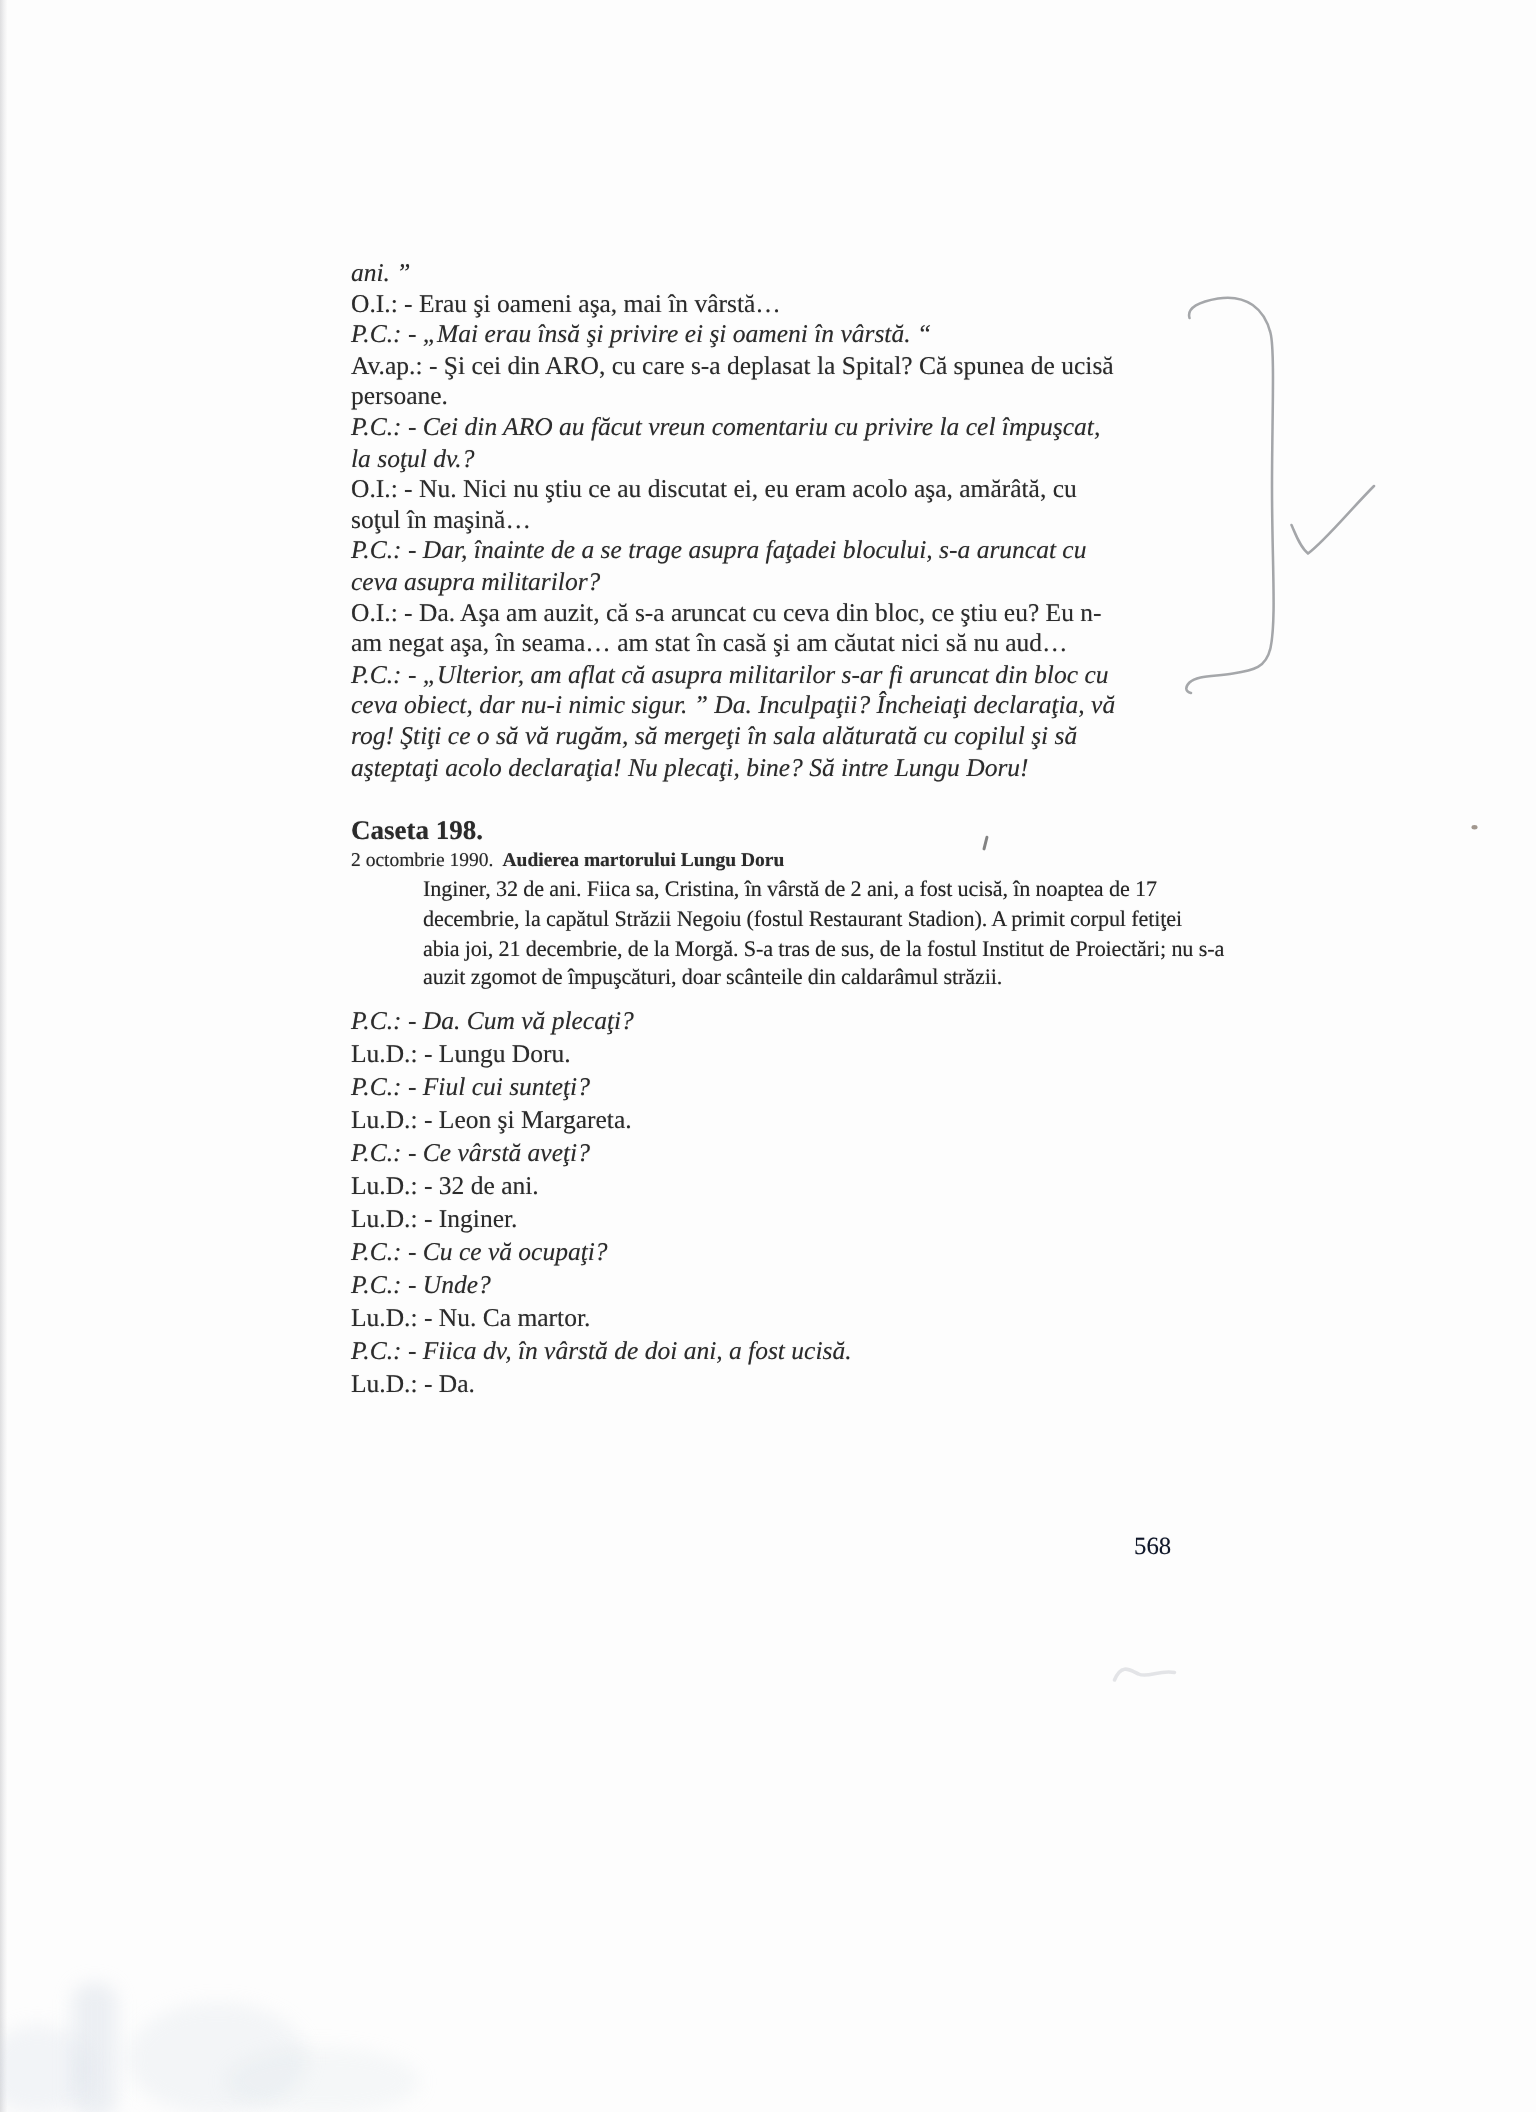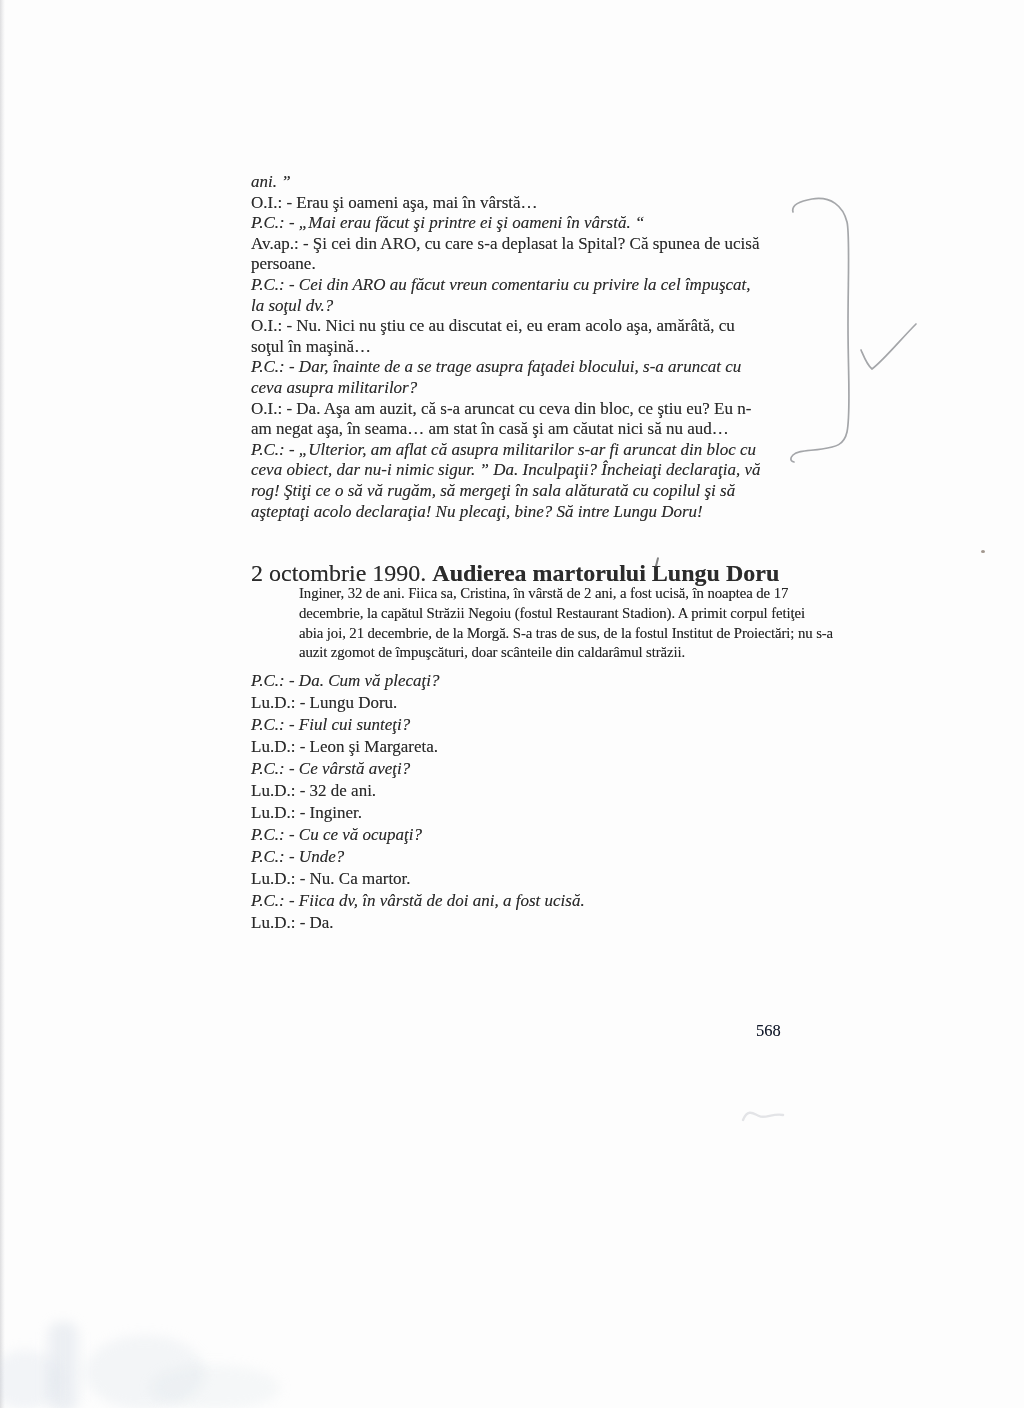--- a/index.html
+++ b/index.html
@@ -30,41 +30,41 @@
     position: absolute;
     border-radius: 50%;
     filter: blur(6px);
   }
   .smudge.a { left: 48px; top: 1322px; width: 30px; height: 90px; background: rgba(198,210,221,0.30); border-radius: 12px; }
   .smudge.b { left: 85px; top: 1335px; width: 120px; height: 75px; background: rgba(205,216,226,0.20); }
   .smudge.c { left: -10px; top: 1350px; width: 70px; height: 60px; background: rgba(205,216,226,0.22); }
   .smudge.d { left: 150px; top: 1365px; width: 130px; height: 45px; background: rgba(208,218,227,0.16); }
 
   
-  .block { position: absolute; left: 251px; width: 580px; }
+  .block { position: absolute; left: 234px; width: 580px; }
   .line {
     white-space: nowrap;
     font-size: 17px;
     line-height: 20.6px;
     height: 20.6px;
     color: #2b2b2b;
     text-shadow: 0 0 0.5px rgba(43,43,43,0.45);
   }
   .it { font-style: italic; }
   .dlg .line { line-height: 22px; height: 22px; }
 
   .caseta-title {
     font-size: 18px;
     font-weight: bold;
     line-height: 20px;
     white-space: nowrap;
     text-shadow: 0 0 0.5px rgba(30,30,30,0.5);
   }
   .heading-line {
-    font-size: 24px;
+    font-size: 13px;
     line-height: 22px;
     white-space: nowrap;
     text-shadow: 0 0 0.5px rgba(30,30,30,0.5);
   }
   .heading-line .date { font-weight: normal; margin-right: 6px; }
   .heading-line .title { font-weight: bold; }
   .bio .line {
     font-size: 14.8px;
     line-height: 19.8px;
     height: 19.8px;
@@ -111,37 +111,40 @@
 </head>
 <body>
 
 <div class="page">
 
   <div class="scan-edge-left"></div>
 
   <div class="block" style="top:172px">
     <div class="line it">ani. ”</div>
     <div class="line">O.I.: - Erau şi oameni aşa, mai în vârstă…</div>
-    <div class="line it">P.C.: - „Mai erau făcut şi printre ei şi oameni în vârstă. “</div>
+    <div class="line it">P.C.: - „Mai erau însă şi privire ei şi oameni în vârstă. “</div>
     <div class="line">Av.ap.: - Şi cei din ARO, cu care s-a deplasat la Spital? Că spunea de ucisă</div>
     <div class="line">persoane.</div>
     <div class="line it">P.C.: - Cei din ARO au făcut vreun comentariu cu privire la cel împuşcat,</div>
     <div class="line it">la soţul dv.?</div>
     <div class="line">O.I.: - Nu. Nici nu ştiu ce au discutat ei, eu eram acolo aşa, amărâtă, cu</div>
     <div class="line">soţul în maşină…</div>
     <div class="line it">P.C.: - Dar, înainte de a se trage asupra faţadei blocului, s-a aruncat cu</div>
     <div class="line it">ceva asupra militarilor?</div>
     <div class="line">O.I.: - Da. Aşa am auzit, că s-a aruncat cu ceva din bloc, ce ştiu eu? Eu n-</div>
     <div class="line">am negat aşa, în seama… am stat în casă şi am căutat nici să nu aud…</div>
     <div class="line it">P.C.: - „Ulterior, am aflat că asupra militarilor s-ar fi aruncat din bloc cu</div>
     <div class="line it">ceva obiect, dar nu-i nimic sigur. ” Da. Inculpaţii? Încheiaţi declaraţia, vă</div>
     <div class="line it">rog! Ştiţi ce o să vă rugăm, să mergeţi în sala alăturată cu copilul şi să</div>
     <div class="line it">aşteptaţi acolo declaraţia! Nu plecaţi, bine? Să intre Lungu Doru!</div>
   </div>
 
+  <div class="block" style="top:543px">
+    <div class="caseta-title">Caseta 198.</div>
+  </div>
   <div class="block heading-line" style="top:562px">
     <span class="date">2 octombrie 1990.</span><span class="title">Audierea martorului Lungu Doru</span>
   </div>
 
   <div class="block bio" style="top:584px">
     <div class="line">Inginer, 32 de ani. Fiica sa, Cristina, în vârstă de 2 ani, a fost ucisă, în noaptea de 17</div>
     <div class="line">decembrie, la capătul Străzii Negoiu (fostul Restaurant Stadion). A primit corpul fetiţei</div>
     <div class="line">abia joi, 21 decembrie, de la Morgă. S-a tras de sus, de la fostul Institut de Proiectări; nu s-a</div>
     <div class="line">auzit zgomot de împuşcături, doar scânteile din caldarâmul străzii.</div>
   </div>

